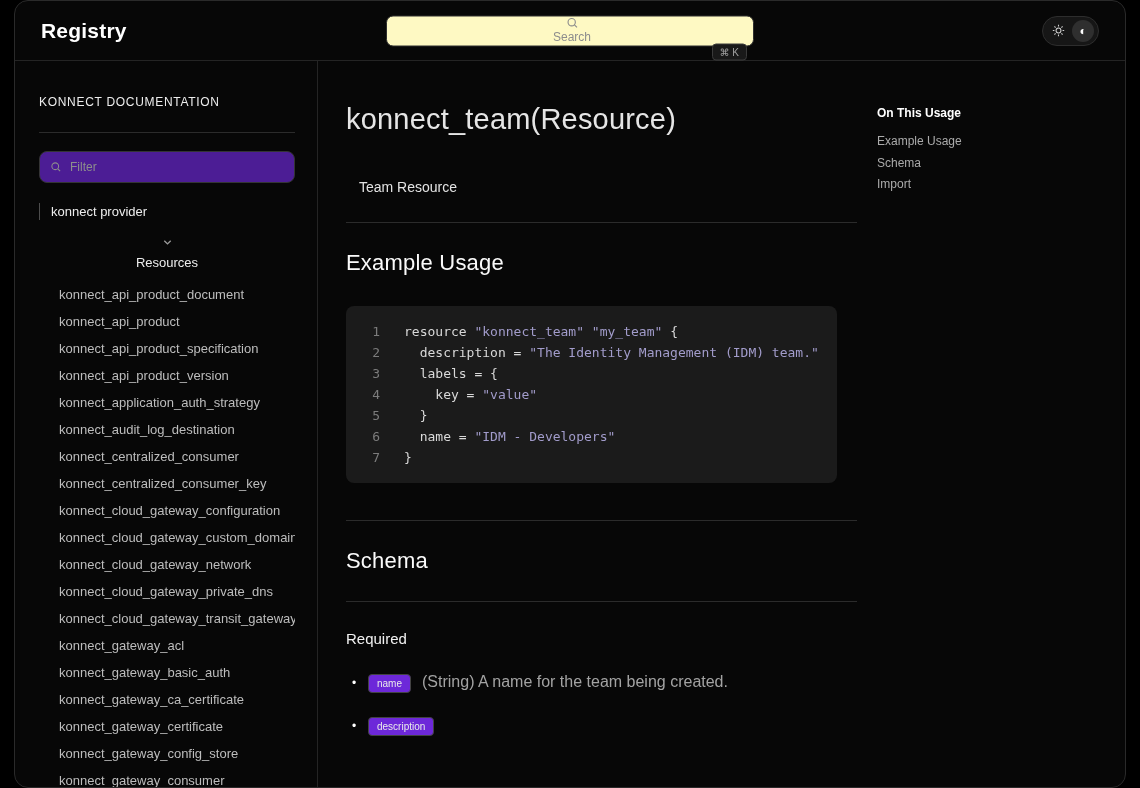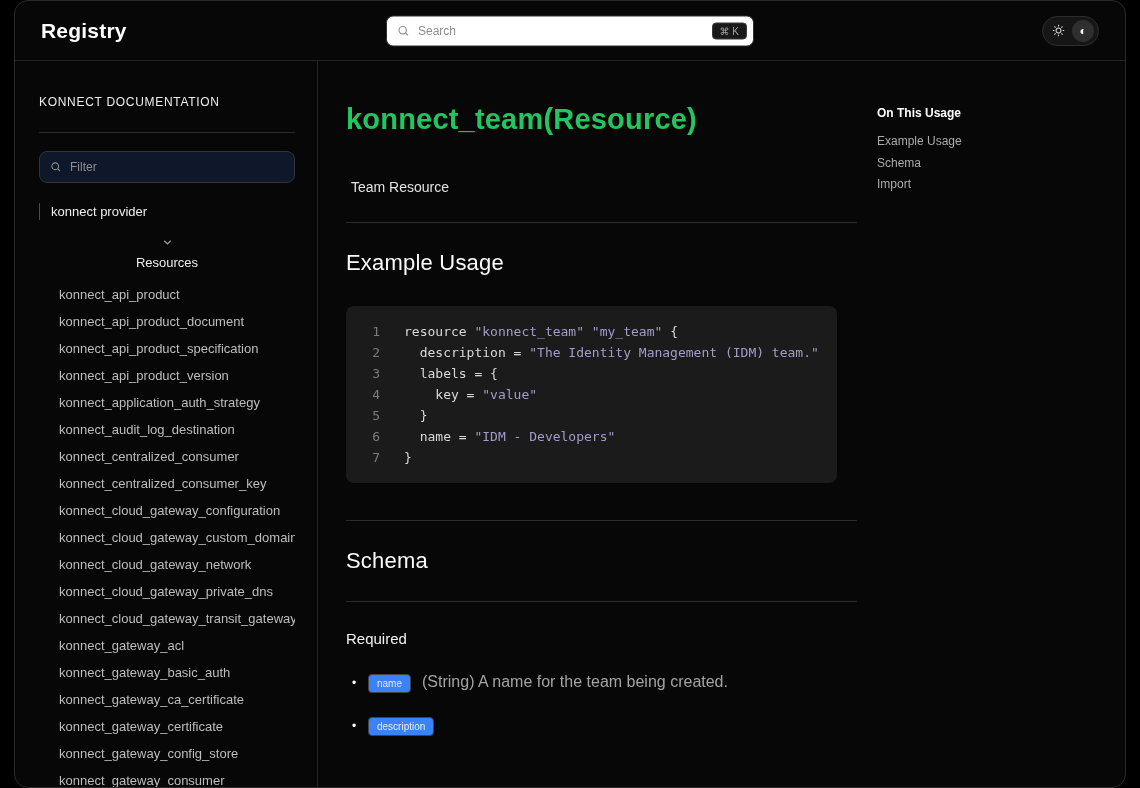--- a/index.html
+++ b/index.html
@@ -15,23 +15,23 @@
   }
 
   
   .topbar {
     height:60px; flex:none; display:flex; align-items:center;
     padding:0 26px; border-bottom:1px solid #242424; position:relative;
   }
   .logo { font-size:21px; font-weight:600; color:#fff; letter-spacing:.2px; }
   .search-box {
     position:absolute; left:50%; top:50%; transform:translate(-50%,-50%);
-    width:368px; height:31px; display:flex; align-items:center; gap:8px;
-    padding:0 6px 0 10px; background:#ffffff; border:1px solid #2f2f2f;
-    border-radius:7px; color:#8d8d8d; font-size:12px; cursor:text;
+    width:368px; height:31px; display:flex; align-items:center; 
+    padding:0 6px 0 10px; background:#fef9c3; border:1px solid #2f2f2f;
+    border-radius:7px; color:#8d8d8d; font-size:12px; cursor:text;flex-direction:column;
   }
   .search-box .kbd {
     margin-left:auto; border:1px solid #3a3a3a; border-radius:4px;
     padding:2px 7px; font-size:10px; color:#a0a0a0; background:#191919;
   }
   .theme-toggle {
     margin-left:auto; display:flex; align-items:center; gap:3px;
     background:#161616; border:1px solid #2d2d2d; border-radius:999px; padding:3px 4px;
   }
   .theme-btn {
@@ -45,43 +45,43 @@
   .content { flex:1; min-height:0; display:flex; }
 
   
   .sidebar {
     width:303px; flex:none; border-right:1px solid #242424;
     padding:34px 22px 0 24px; overflow:hidden;
   }
   .sidebar-title { font-size:12px; color:#ededed; letter-spacing:.7px; font-weight:500; }
   .side-rule { border:none; border-top:1px solid #2b2b2b; margin:23px 0 18px; }
   .filter-box {
-    height:32px; border:1px solid #343434; border-radius:8px; background:#0f172a;
+    height:32px; border:1px solid #343434; border-radius:8px; background:#4c1d95;
     display:flex; align-items:center; gap:8px; padding:0 10px;
     color:#8d8d8d; font-size:12px; cursor:text;
   }
   .provider-item {
     margin-top:20px; border-left:1px solid #4d4d4d; padding-left:11px;
     font-size:13px; color:#ededed; line-height:17px; cursor:pointer;
   }
   .resources-row {
     margin-top:17px; display:flex; align-items:center; gap:7px;
     font-size:13px; color:#ededed; cursor:pointer;flex-direction:column;
   }
   #sidebar-list { list-style:none; margin:11px 0 0; padding:0; }
   .nav-item {
     font-size:13px; color:#bdbdbd; line-height:27px; padding-left:20px;
     white-space:nowrap; overflow:hidden; cursor:pointer;
   }
 
   
   .main { flex:1; min-width:0; padding:42px 0 0 28px; overflow:hidden; }
   .main-inner { width:511px; }
-  .page-title { font-size:29px; font-weight:700; color:#22c55e; margin:0; letter-spacing:.2px; }
-  .subtitle { font-size:14px; color:#e3e3e3; margin:43px 5px 0; }
+  .page-title { font-size:29px; font-weight:400; color:#e5e5e5; margin:0; letter-spacing:.2px; }
+  .subtitle { font-size:14px; color:#e3e3e3; margin:43px 13px 0; }
   .rule { border:none; border-top:1px solid #2b2b2b; }
   .r1 { margin:27px 0 0; }
   .h2 { font-size:22px; font-weight:500; color:#fafafa; margin:27px 0 0; letter-spacing:.2px; }
 
   .code-block {
     margin-top:30px; width:491px; background:#1b1b1b; border-radius:8px;
     padding:15px 20px; font-family:"DejaVu Sans Mono", monospace;
     font-size:13px; line-height:21px;
   }
   .code-line { display:flex; }
@@ -93,21 +93,21 @@
   .tok-p { color:#d9d9d9; }
   .tok-s { color:var(--code-string,#a29ccb); }
 
   .r2 { margin:37px 0 0; }
   .r3 { margin:27px 0 0; }
   .h3 { font-size:15px; font-weight:400; color:#f2f2f2; margin:28px 0 0; }
   .param-list { list-style:none; margin:20px 0 0; padding:0; }
   .param { display:flex; align-items:baseline; margin-bottom:15px; }
   .bullet { flex:none; width:22px; padding-left:6px; color:#fff; font-size:12px; }
   .chip {
-    flex:none; background:#3b82f6; border:1px solid #434343; border-radius:4px;
+    flex:none; background:#6d28d9; border:1px solid #434343; border-radius:4px;
     color:#eaeaea; font-size:10px; padding:2px 8px; margin-right:11px;
     line-height:13px;
   }
   .param-desc { font-size:16px; color:#a3a3a3; line-height:1.85; max-width:360px; }
   .opt-gap { margin-top:36px; }
 
   
   .toc { width:248px; flex:none; padding:45px 0 0 0; }
   .toc-title { font-size:12px; font-weight:600; color:#fff; }
   #toc-list { list-style:none; margin:11px 0 0; padding:0; }
@@ -173,22 +173,22 @@
       <div class="provider-item">konnect provider</div>
       <div class="resources-row">
         <span>
           <svg class="icon-svg" width="11" height="11" viewBox="0 0 12 12" fill="none" stroke="#9a9a9a" stroke-width="1.5">
             <polyline points="2.5,4 6,7.5 9.5,4"></polyline>
           </svg>
         </span>
         <span>Resources</span>
       </div>
       <ul id="sidebar-list">
+          <li class="nav-item">konnect_api_product_document</li>
           <li class="nav-item">konnect_api_product</li>
-          <li class="nav-item">konnect_api_product_document</li>
           <li class="nav-item">konnect_api_product_specification</li>
           <li class="nav-item">konnect_api_product_version</li>
           <li class="nav-item">konnect_application_auth_strategy</li>
           <li class="nav-item">konnect_audit_log_destination</li>
           <li class="nav-item">konnect_centralized_consumer</li>
           <li class="nav-item">konnect_centralized_consumer_key</li>
           <li class="nav-item">konnect_cloud_gateway_configuration</li>
           <li class="nav-item">konnect_cloud_gateway_custom_domain</li>
           <li class="nav-item">konnect_cloud_gateway_network</li>
           <li class="nav-item">konnect_cloud_gateway_private_dns</li>

